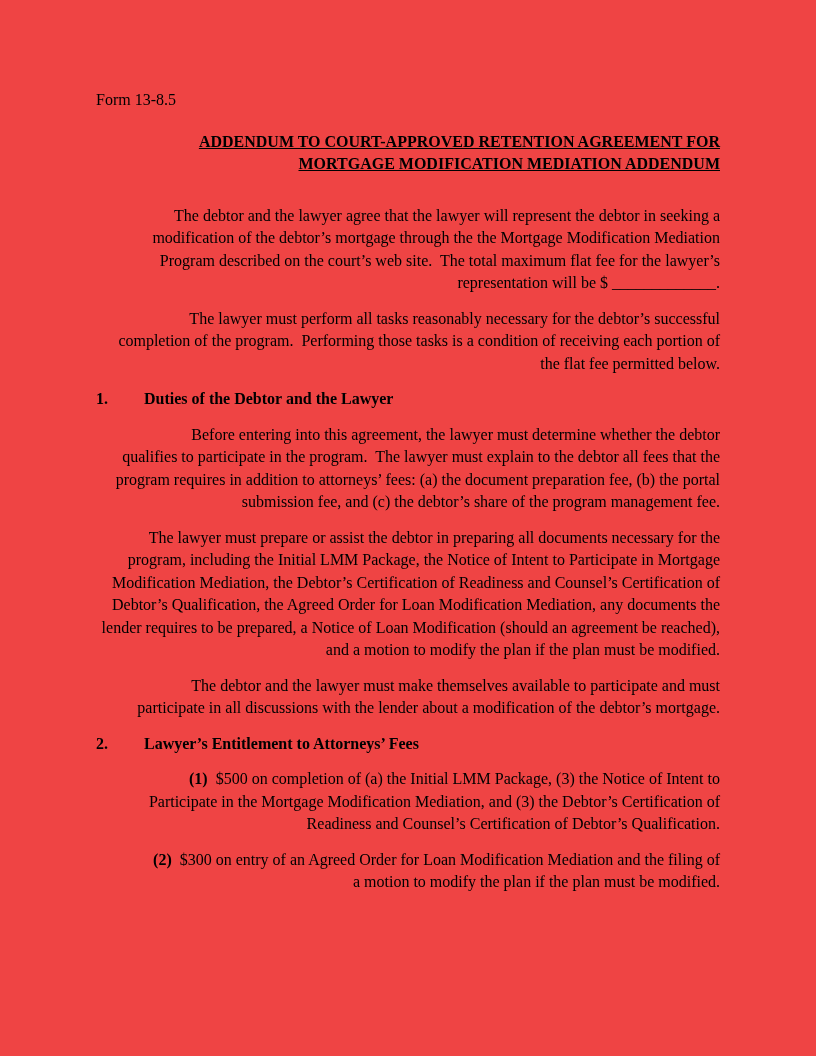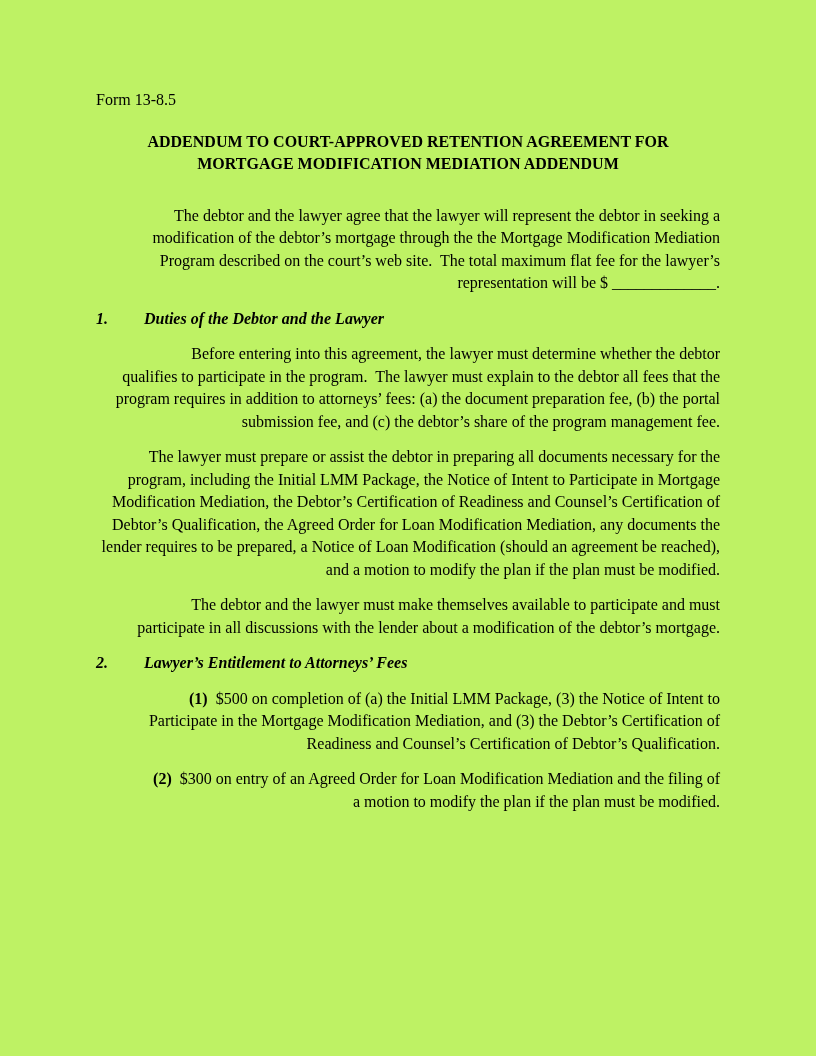--- a/index.html
+++ b/index.html
@@ -6,45 +6,45 @@
     margin: 0;
     padding: 0;
     background: #ffffff;
   }
   .page {
     position: relative;
     width: 816px;
     height: 1056px;
     box-sizing: border-box;
     padding: 89px 96px 0 96px;
-    background: #bef264;
+    background: #ef4444;
     color: #000000;
     font-family: "Liberation Serif", serif;
     font-size: 16px;
     line-height: 22.5px;
     overflow: hidden;
   }
   .form-number {
     white-space: pre-wrap;
   }
   .doc-title {
     margin: 19px 0 29px 0;
-    text-align: center;
+    text-align: right;
     font-weight: bold;
+    text-decoration: underline;
   }
   .para {
     margin: 0 0 13px 0;
     text-indent: 48px;
     white-space: pre-wrap;
     text-align: right;
   }
   .heading {
     margin: 0 0 13px 0;
     font-weight: bold;
-    font-style: italic;
   }
   .h-num {
     display: inline-block;
     width: 48px;
   }
   .bold {
     font-weight: bold;
   }
 </style>
 </head>
@@ -54,20 +54,21 @@
 
   <div class="form-number">Form 13-8.5</div>
 
   <div class="doc-title">
     <div>ADDENDUM TO COURT-APPROVED RETENTION AGREEMENT FOR</div>
     <div>MORTGAGE MODIFICATION MEDIATION ADDENDUM</div>
   </div>
 
   <p class="para">The debtor and the lawyer agree that the lawyer will represent the debtor in seeking a modification of the debtor’s mortgage through the the Mortgage Modification Mediation Program described on the court’s web site.  The total maximum flat fee for the lawyer’s representation will be $ _____________.</p>
 
+  <p class="para">The lawyer must perform all tasks reasonably necessary for the debtor’s successful completion of the program.  Performing those tasks is a condition of receiving each portion of the flat fee permitted below.</p>
 
   <div class="heading"><span class="h-num">1.</span><span>Duties of the Debtor and the Lawyer</span></div>
 
   <p class="para">Before entering into this agreement, the lawyer must determine whether the debtor qualifies to participate in the program.  The lawyer must explain to the debtor all fees that the program requires in addition to attorneys’ fees: (a) the document preparation fee, (b) the portal submission fee, and (c) the debtor’s share of the program management fee.</p>
 
 
   <p class="para">The lawyer must prepare or assist the debtor in preparing all documents necessary for the program, including the Initial LMM Package, the Notice of Intent to Participate in Mortgage Modification Mediation, the Debtor’s Certification of Readiness and Counsel’s Certification of Debtor’s Qualification, the Agreed Order for Loan Modification Mediation, any documents the lender requires to be prepared, a Notice of Loan Modification (should an agreement be reached), and a motion to modify the plan if the plan must be modified.</p>
 
   <p class="para">The debtor and the lawyer must make themselves available to participate and must participate in all discussions with the lender about a modification of the debtor’s mortgage.</p>
 

